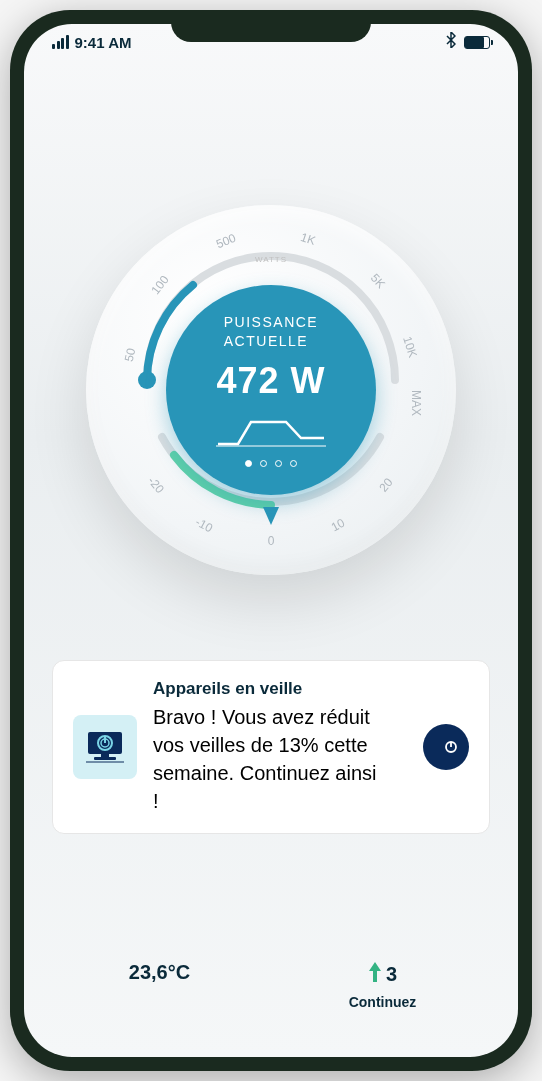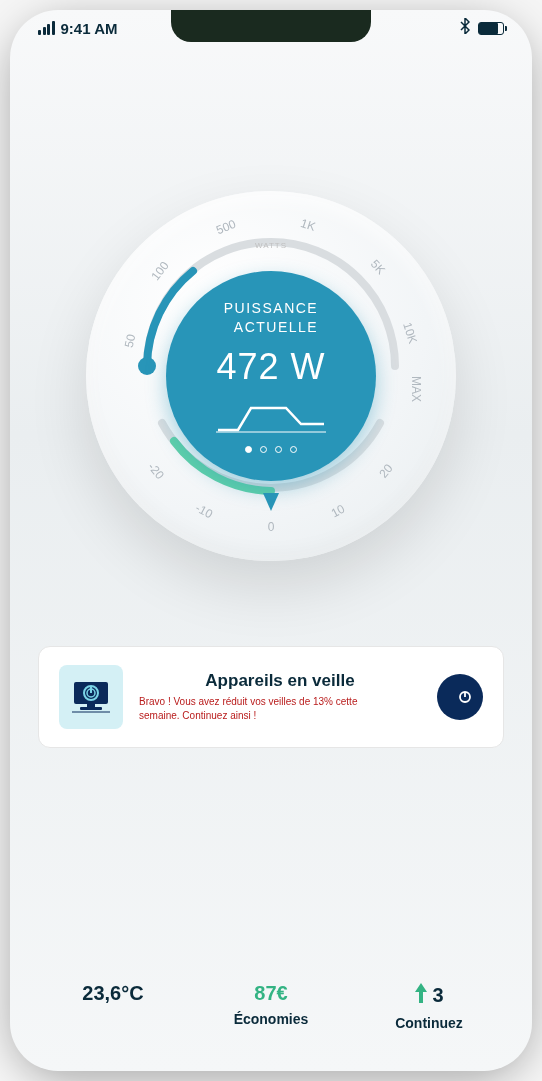--- a/index.html
+++ b/index.html
@@ -9,20 +9,21 @@
     justify-content: center;
     align-items: flex-start;
     padding: 10px;
     font-family: -apple-system, BlinkMacSystemFont, "Segoe UI", sans-serif;
   }
   .phone-frame {
     width: 522px;
     height: 1061px;
     background: #1a2a1f;
     border-radius: 60px;
+    padding: 14px;
     position: relative;
     box-shadow: 0 10px 40px rgba(0,0,0,0.3);
   }
   .phone-inner {
     width: 100%;
     height: 100%;
     background: linear-gradient(to bottom, #f8f9fa 0%, #eaeef0 40%, #f5f7f8 100%);
     border-radius: 48px;
     overflow: hidden;
     position: relative;
@@ -101,28 +102,28 @@
     align-items: center;
     justify-content: center;
     color: #fff;
     box-shadow: 0 8px 20px rgba(40,149,184,0.4);
     position: relative;
     z-index: 5;
   }
   .dial-title {
     font-size: 14px;
     letter-spacing: 1.5px;
-    text-align: right;
+    text-align: left;
     line-height: 1.3;
     margin-bottom: 10px;
     font-weight: 400;
   }
   .dial-value {
     font-size: 36px;
-    font-weight: 400;
+    font-weight: 700;
     letter-spacing: 1px;
   }
   .dial-graph {
     margin-top: 12px;
   }
   .dial-dots {
     margin-top: 10px;
     display: flex;
     gap: 8px;
   }
@@ -168,42 +169,41 @@
     align-items: center;
     justify-content: center;
     flex-shrink: 0;
   }
   .info-text { flex: 1; }
   .info-title {
     font-size: 17px;
     font-weight: 700;
     color: #0a2a3a;
     margin-bottom: 4px;
-    text-align: center;
   }
   .info-desc {
-    font-size: 10px;
-    color: #b91c1c;
+    font-size: 20px;
+    color: #000000;
     line-height: 1.4;
     max-width: 230px;
   }
   .info-badge {
     width: 46px;
     height: 46px;
     border-radius: 50%;
     background: #0a2a5a;
     display: flex;
     align-items: center;
     justify-content: center;
     flex-shrink: 0;
   }
 
   .bottom-stats {
     position: absolute;
-    bottom: 40px;
+    bottom: 47px;
     left: 0;
     right: 0;
     display: flex;
     justify-content: center;
     padding: 0 24px;
   }
   .stat {
     text-align: center;
     flex: 1;
   }
@@ -333,24 +333,20 @@
           <line x1="19" y1="9" x2="19" y2="14" stroke="#fff" stroke-width="1.8"></line>
         </svg>
       </div>
     </div>
 
     <div class="bottom-stats">
       <div class="stat">
         <div class="stat-value">23,6°C</div>
       </div>
       <div class="stat">
-        <div class="stat-value green">87€</div>
-        <div class="stat-label">Économies</div>
-      </div>
-      <div class="stat">
         <div class="stat-value">
           <span>
             <svg width="14" height="22" viewBox="0 0 14 22">
                 <path d="M7 1 L13 10 L9 10 L9 21 L5 21 L5 10 L1 10 Z" fill="#33b383"></path>
               </svg>
           </span>
           <span>3</span>
         </div>
         <div class="stat-label">Continuez</div>
       </div>

